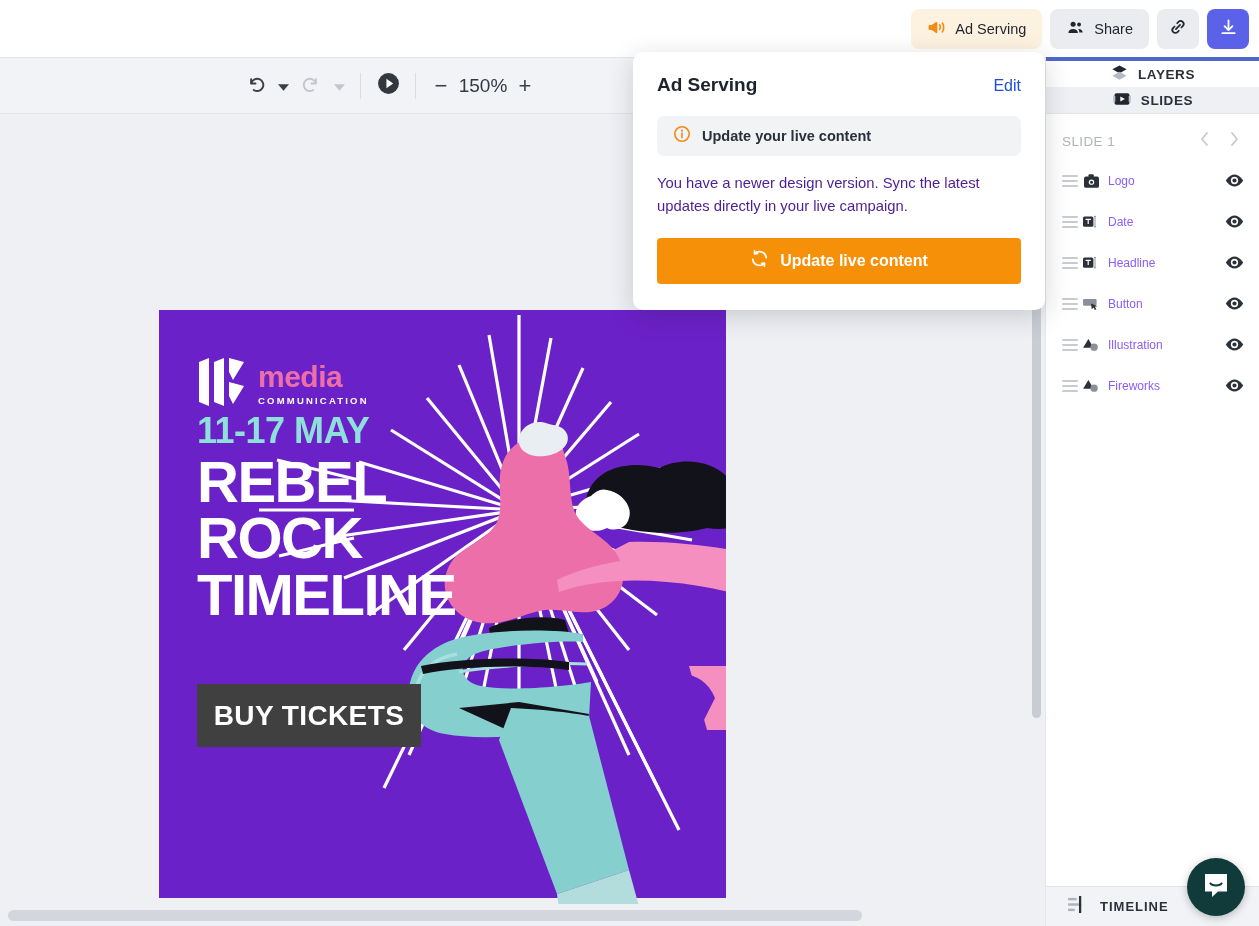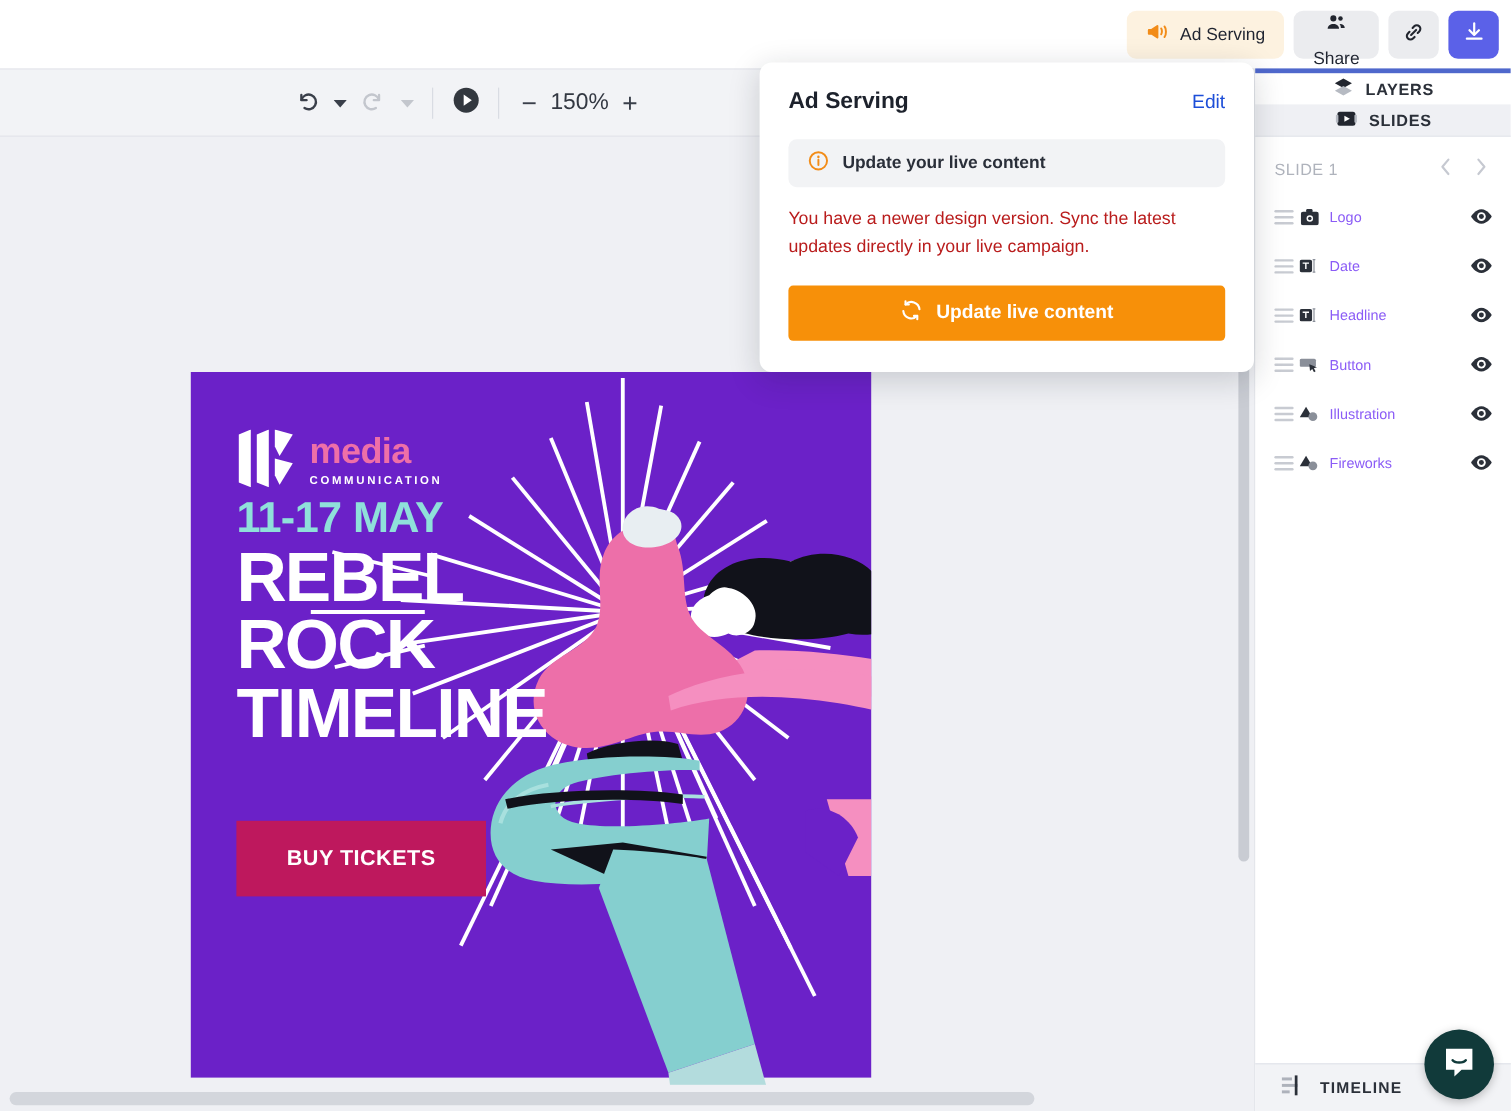--- a/index.html
+++ b/index.html
@@ -16,21 +16,21 @@
     position: absolute; left: 0; top: 0; width: 1259px; height: 57px;
     background: #ffffff; display: flex; align-items: center;
     justify-content: flex-end; padding-right: 10px; gap: 8px;
   }
   .tb-btn {
     height: 40px; border-radius: 8px; display: flex; align-items: center;
     gap: 9px; padding: 0 16px; font-size: 14.5px; color: #1f2430;
     cursor: pointer; border: none; white-space: nowrap;
   }
   .tb-adserving { background: #FDF2E0; }
-  .tb-share { background: #EBECEF; flex-direction: column; }
+  .tb-share { background: #EBECEF; }
   .tb-icononly { background: #EBECEF; width: 42px; padding: 0; justify-content: center; }
   .tb-download { background: #5B61E8; width: 42px; padding: 0; justify-content: center; }
 
   
   .toolbar {
     position: absolute; left: 0; top: 57px; width: 1045px; height: 57px;
     background: #F2F3F6; border-top: 1px solid #E4E6EB; border-bottom: 1px solid #E0E2E8;
     display: flex; align-items: center; gap: 0;
   }
   .tool-group { display: flex; align-items: center; }
@@ -57,23 +57,23 @@
   
   .logo { position: absolute; left: 38px; top: 48px; display: flex; align-items: flex-start; gap: 9px; }
   .logo-mark { position: relative; width: 52px; height: 48px; }
   .logo-text { padding-top: 4px; }
   .logo-media { font-size: 30px; font-weight: 700; color: #EE6FA8; letter-spacing: -0.5px; line-height: 1; }
   .logo-comm { font-size: 9.5px; font-weight: 700; color: #ffffff; letter-spacing: 2.2px; margin-top: 3px; }
 
   .b-date { position: absolute; left: 38px; top: 100px; font-size: 36px; font-weight: 700; color: #8FE0DA; letter-spacing: -0.5px; }
   .b-headline { position: absolute; left: 38px; top: 144px; font-size: 58px; font-weight: 800; color: #ffffff; line-height: 0.97; letter-spacing: -1.5px; }
   .b-cta {
-    position: absolute; left: 38px; top: 374px; width: 208px; height: 63px;
-    background: #be185d; display: flex; align-items: center; justify-content: center;
-    color: #ffffff; font-size: 18px; font-weight: 700; letter-spacing: 0.4px; cursor: pointer;
+    position: absolute; left: 38px; top: 374px; width: 224px; height: 63px;
+    background: #404040; display: flex; align-items: center; justify-content: center;
+    color: #ffffff; font-size: 28px; font-weight: 700; letter-spacing: 0.4px; cursor: pointer;
   }
 
   
   .illu { position: absolute; left: 159px; top: 196px; width: 700px; height: 700px; pointer-events: none; }
 
   
   .vscroll { position:absolute; right: 4px; top: 174px; width: 9px; height: 430px; background:#C9CCD3; border-radius:5px; }
   .hscroll-track { position:absolute; left:0; bottom:0; width:1045px; height:22px; background:#EFF0F4; }
   .hscroll-thumb { position:absolute; left: 8px; bottom: 5px; width: 854px; height: 11px; background:#D3D6DC; border-radius:6px; }
 
@@ -102,21 +102,21 @@
 
   .intercom { position:absolute; right:14px; bottom:10px; width:58px; height:58px; border-radius:50%; background:#113A3A; display:flex; align-items:center; justify-content:center; cursor:pointer; box-shadow:0 2px 8px rgba(0,0,0,.25); }
 
   
   .popover { position:absolute; left:633px; top:52px; width:412px; background:#ffffff; border-radius:10px; box-shadow:0 6px 26px rgba(20,25,40,.18); padding:22px 24px 26px 24px; }
   .pop-head { display:flex; align-items:baseline; justify-content:space-between; }
   .pop-title { font-size:19px; font-weight:700; color:#1d222c; }
   .pop-edit { font-size:16px; color:#1d4ed8; cursor:pointer; }
   .pop-alert { margin-top:20px; background:#F2F3F5; border-radius:7px; height:40px; display:flex; align-items:center; gap:11px; padding:0 16px; }
   .pop-alert-text { font-size:14.5px; font-weight:700; color:#2a2f39; }
-  .pop-desc { margin-top:16px; font-size:14.8px; line-height:1.55; color:#b91c1c; }
+  .pop-desc { margin-top:16px; font-size:14.8px; line-height:1.55; color:#4c1d95; }
   .pop-btn { margin-top:20px; height:46px; background:#F79009; border-radius:4px; display:flex; align-items:center; justify-content:center; gap:11px; color:#ffffff; font-size:16px; font-weight:700; cursor:pointer; }
 </style>
 </head>
 <body>
 
 <div id="app">
 
   <div class="topbar">
     <div class="tb-btn tb-adserving">
       <span>

